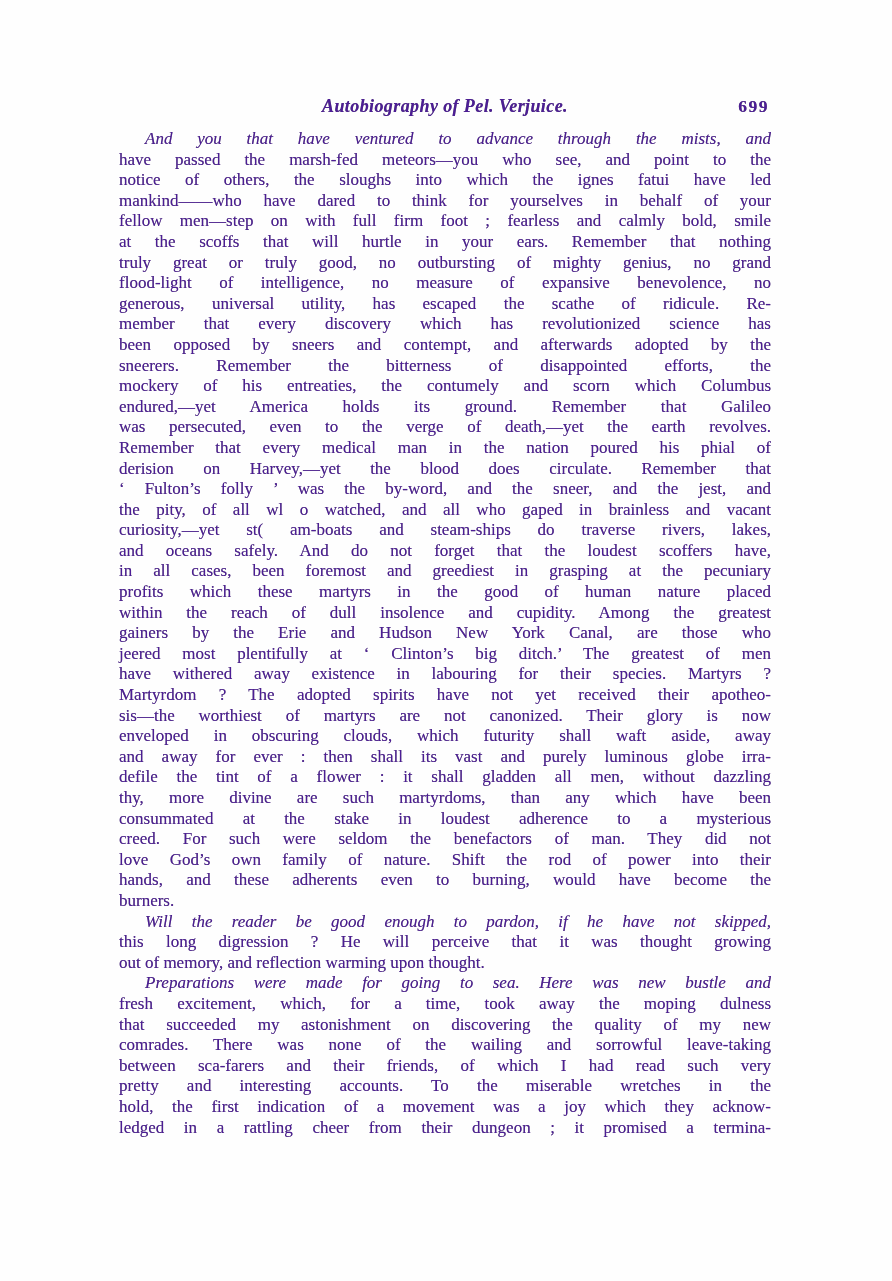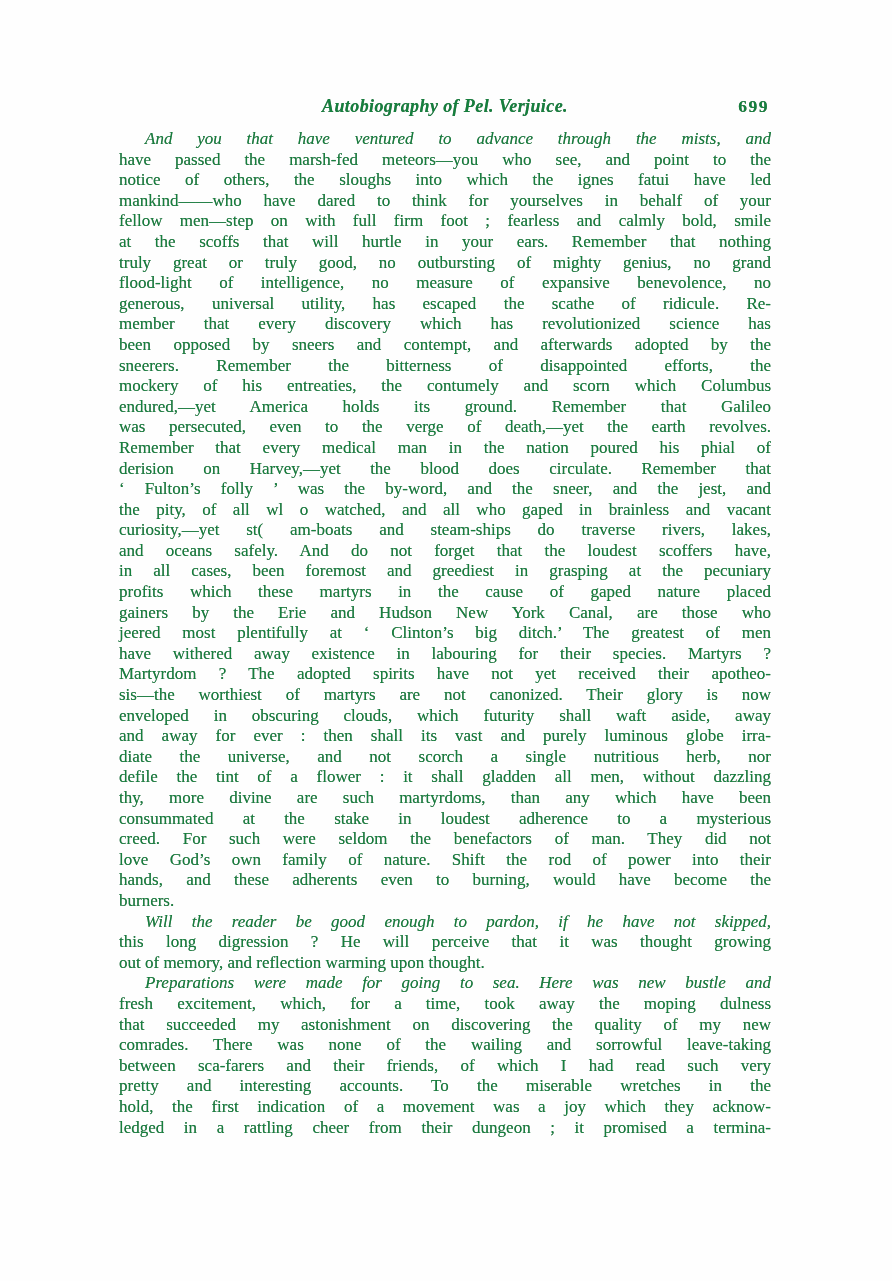--- a/index.html
+++ b/index.html
@@ -3,21 +3,21 @@
 <meta charset="utf-8">
 <style>
   html, body { margin: 0; padding: 0; background: #ffffff; }
   .page {
     position: relative;
     width: 892px;
     height: 1281px;
     background: #fefefe;
     overflow: hidden;
     font-family: "Liberation Serif", "DejaVu Serif", serif;
-    color: #15803d;
+    color: #4c1d95;
   }
   .header {
     position: absolute;
     top: 96px;
     left: 119px;
     width: 652px;
     height: 24px;
   }
   .running-title {
     position: absolute;
@@ -81,29 +81,29 @@
         <div class="line">mockery of his entreaties, the contumely and scorn which Columbus</div>
         <div class="line">endured,—yet America holds its ground.  Remember that Galileo</div>
         <div class="line">was persecuted, even to the verge of death,—yet the earth revolves.</div>
         <div class="line">Remember that every medical man in the nation poured his phial of</div>
         <div class="line">derision on Harvey,—yet the blood does circulate.  Remember that</div>
         <div class="line">‘ Fulton’s folly ’ was the by-word, and the sneer, and the jest, and</div>
         <div class="line">the pity, of all wl o watched, and all who gaped in brainless and vacant</div>
         <div class="line">curiosity,—yet st( am-boats and steam-ships do traverse rivers, lakes,</div>
         <div class="line">and oceans safely.  And do not forget that the loudest scoffers have,</div>
         <div class="line">in all cases, been foremost and greediest in grasping at the pecuniary</div>
-        <div class="line">profits which these martyrs in the cause of gaped nature placed</div>
+        <div class="line">profits which these martyrs in the good of human nature placed</div>
+        <div class="line">within the reach of dull insolence and cupidity.  Among the greatest</div>
         <div class="line">gainers by the Erie and Hudson New York Canal, are those who</div>
         <div class="line">jeered most plentifully at ‘ Clinton’s big ditch.’  The greatest of men</div>
         <div class="line">have withered away existence in labouring for their species.  Martyrs ?</div>
         <div class="line">Martyrdom ?  The adopted spirits have not yet received their apotheo-</div>
         <div class="line">sis—the worthiest of martyrs are not canonized.  Their glory is now</div>
         <div class="line">enveloped in obscuring clouds, which futurity shall waft aside, away</div>
         <div class="line">and away for ever : then shall its vast and purely luminous globe irra-</div>
-        <div class="line">diate the universe, and not scorch a single nutritious herb, nor</div>
         <div class="line">defile the tint of a flower : it shall gladden all men, without dazzling</div>
         <div class="line">thy, more divine are such martyrdoms, than any which have been</div>
         <div class="line">consummated at the stake in loudest adherence to a mysterious</div>
         <div class="line">creed.  For such were seldom the benefactors of man.  They did not</div>
         <div class="line">love God’s own family of nature.  Shift the rod of power into their</div>
         <div class="line">hands, and these adherents even to burning, would have become the</div>
         <div class="line short-last">burners.</div>
       </div>
       <div class="paragraph">
         <div class="line first">Will the reader be good enough to pardon, if he have not skipped,</div>

